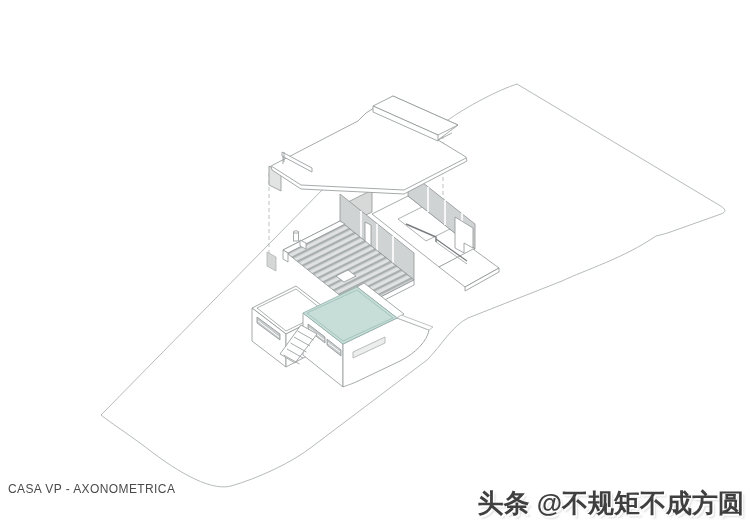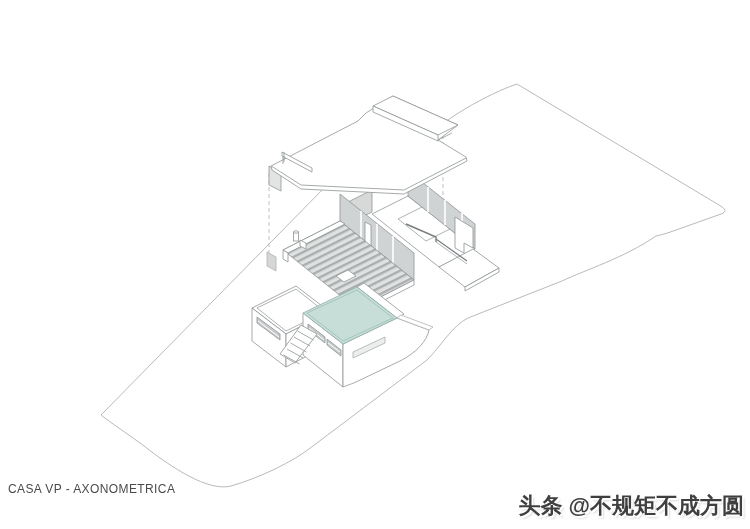--- a/index.html
+++ b/index.html
@@ -11,21 +11,21 @@
     font-family:"Liberation Sans", sans-serif;
   }
   .canvas svg{position:absolute;left:0;top:0;}
   .title-block{
     position:absolute;left:8px;bottom:33px;
     font-size:12px;letter-spacing:.4px;
     color:#4a4a4a;
   }
   .watermark{
     position:absolute;right:6px;bottom:8px;
-    font-size:22px;font-weight:bold;
+    font-size:26px;font-weight:bold;
     color:#3f3f3f;
     text-shadow:1.5px 1.5px 0 #ffffff, 2.5px 2.5px 2px rgba(180,180,180,.45);
     white-space:nowrap;
   }
 </style>
 </head>
 <body>
 
 <div class="canvas">
 

